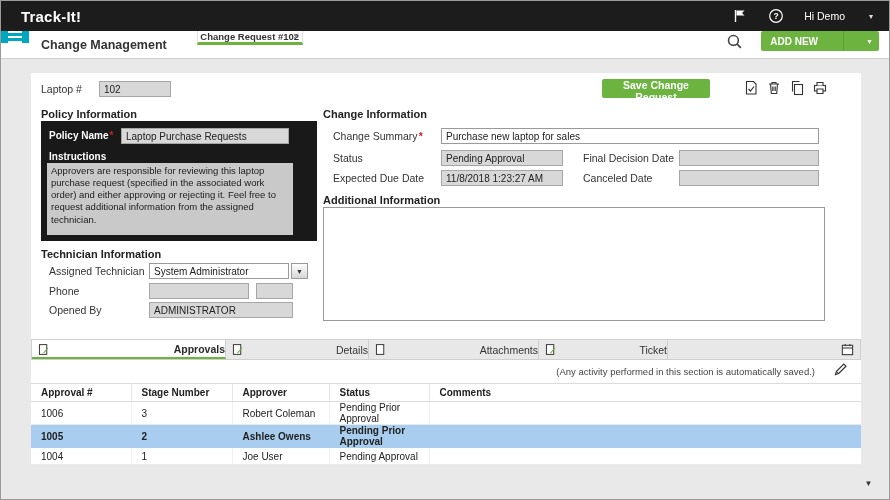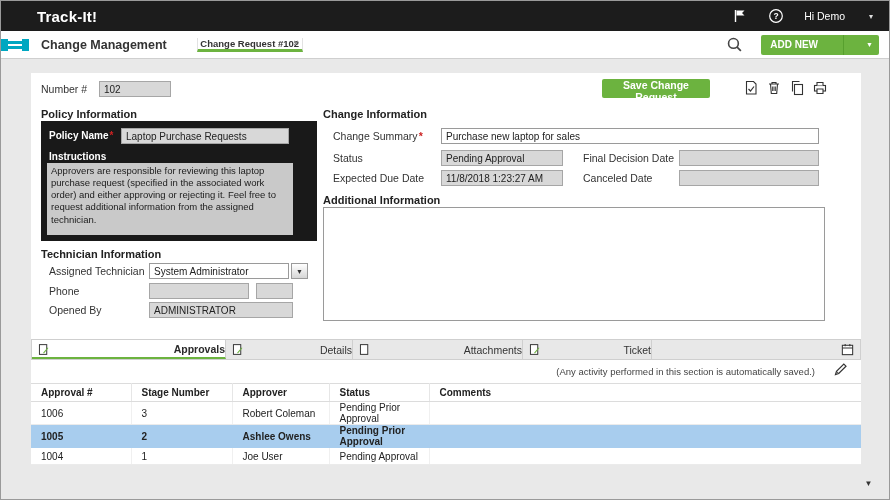--- a/index.html
+++ b/index.html
@@ -1,28 +1,28 @@
 <!DOCTYPE html>
 <html><head>
 <meta charset="utf-8">
 <style>
   * { margin:0; padding:0; box-sizing:border-box; }
   body { background:#f4f4f4; font-family:"Liberation Sans", sans-serif; }
   #app { position:relative; width:890px; height:500px; background:#e9e9e9; border:1px solid #9a9a9a; overflow:hidden; }
 
   
   .topbar { position:absolute; top:0; left:0; width:100%; height:30px; background:#1c1c1c; display:flex; align-items:center; }
-  .logo { color:#fff; font-weight:bold; font-size:15px; margin-left:36px; letter-spacing:.2px; }
+  .logo { color:#fff; font-weight:bold; font-size:15px; margin-left:20px; letter-spacing:.2px; }
   .topbar-right { margin-left:auto; display:flex; align-items:center; gap:20px; margin-right:12px; color:#fff; }
   .greeting { font-size:10.5px; }
   .tb-caret { font-size:8px; color:#ddd; cursor:pointer; padding:0 4px; }
   .tb-icon { width:16px; height:16px; cursor:pointer; display:block; }
 
   
-  .navbar { position:absolute; top:30px; left:0; width:100%; height:28px; background:#fff; border-bottom:1px solid #cfcfcf; display:flex; align-items:center; }
+  .navbar { position:absolute; top:30px; left:0; width:100%; height:28px; background:#fff; border-bottom:1px solid #cfcfcf; display:flex; align-items:flex-start; }
   .hamburger { width:28px; background:#00a7c1; display:flex; flex-direction:column; justify-content:center; align-items:center; gap:3px; cursor:pointer; }
   .hamburger b { display:block; width:14px; height:2px; background:#fff; }
   .page-title { align-self:center; font-size:12.5px; font-weight:bold; color:#333; margin-left:12px; white-space:nowrap; }
   .doc-tab { margin-left:30px; width:106px; position:relative; border-left:1px solid #e2e2e2; border-right:1px solid #e2e2e2; border-bottom:3px solid #6cb33f; display:flex; align-items:center; justify-content:center; font-size:9.5px; color:#333; background:#fff; cursor:pointer;font-weight:bold; }
   .tab-close { position:absolute; top:0px; right:3px; font-size:9px; color:#888; cursor:pointer; }
   .navbar-right { margin-left:auto; display:flex; align-items:center; gap:18px; padding-right:10px; }
   .search-btn { width:17px; height:17px; cursor:pointer; display:block; }
   .addnew { background:#6cb33f; color:#fff; font-size:10px; font-weight:bold; height:20px; display:flex; align-items:center; border-radius:2px; cursor:pointer;gap:16px; }
   .addnew .lbl { padding:0 9px; }
   .addnew .sep { width:1px; align-self:stretch; background:#57a02e; }
@@ -117,21 +117,21 @@
         <span class="lbl">ADD NEW</span>
         <span class="sep"></span>
         <span class="caret">▼</span>
       </div>
     </div>
   </div>
 
   <div class="content">
     <div class="panel">
 
-      <div class="lbl11" style="left:10px;top:10px">Number #</div>
+      <div class="lbl11" style="left:10px;top:10px">Laptop #</div>
       <input class="fld" style="left: 68px; top: 8px; width: 72px;" readonly="" value="102">
       <button class="btn-green" style="left:571px;top:6px;width:108px">Save Change Request</button>
       <span class="icon16" style="left:712px;top:7px">
         <svg viewBox="0 0 16 16" width="16" height="16">
             <path d="M3.5 1.5h7l2.5 2.5v10h-9.5z" fill="none" stroke="#333" stroke-width="1.1"></path>
             <path d="M5.5 9l2 2 3.5-4.5" fill="none" stroke="#333" stroke-width="1.2"></path>
           </svg>
       </span>
       <span class="icon16" style="left:735px;top:7px">
         <svg viewBox="0 0 16 16" width="16" height="16">
@@ -195,21 +195,21 @@
       <div class="tabstrip">
         <div class="dtab active" style="width:194px">
           <span class="tabicon">
             <svg viewBox="0 0 16 16" width="13" height="13">
                 <rect x="3" y="2" width="9" height="12" fill="#fff" stroke="#333" stroke-width="1.2"></rect>
                 <path d="M7.5 12l5.5-6.5 1 .8-5.5 6.5z" fill="#6cb33f"></path>
               </svg>
           </span>
           <span>Approvals</span>
         </div>
-        <div class="dtab" style="width:127px">
+        <div class="dtab" style="width:143px">
           <span class="tabicon">
             <svg viewBox="0 0 16 16" width="13" height="13">
                 <rect x="3" y="2" width="9" height="12" fill="#fff" stroke="#333" stroke-width="1.2"></rect>
                 <path d="M7.5 12l5.5-6.5 1 .8-5.5 6.5z" fill="#6cb33f"></path>
               </svg>
           </span>
           <span>Details</span>
         </div>
         <div class="dtab" style="width:170px">
           <span class="tabicon">

